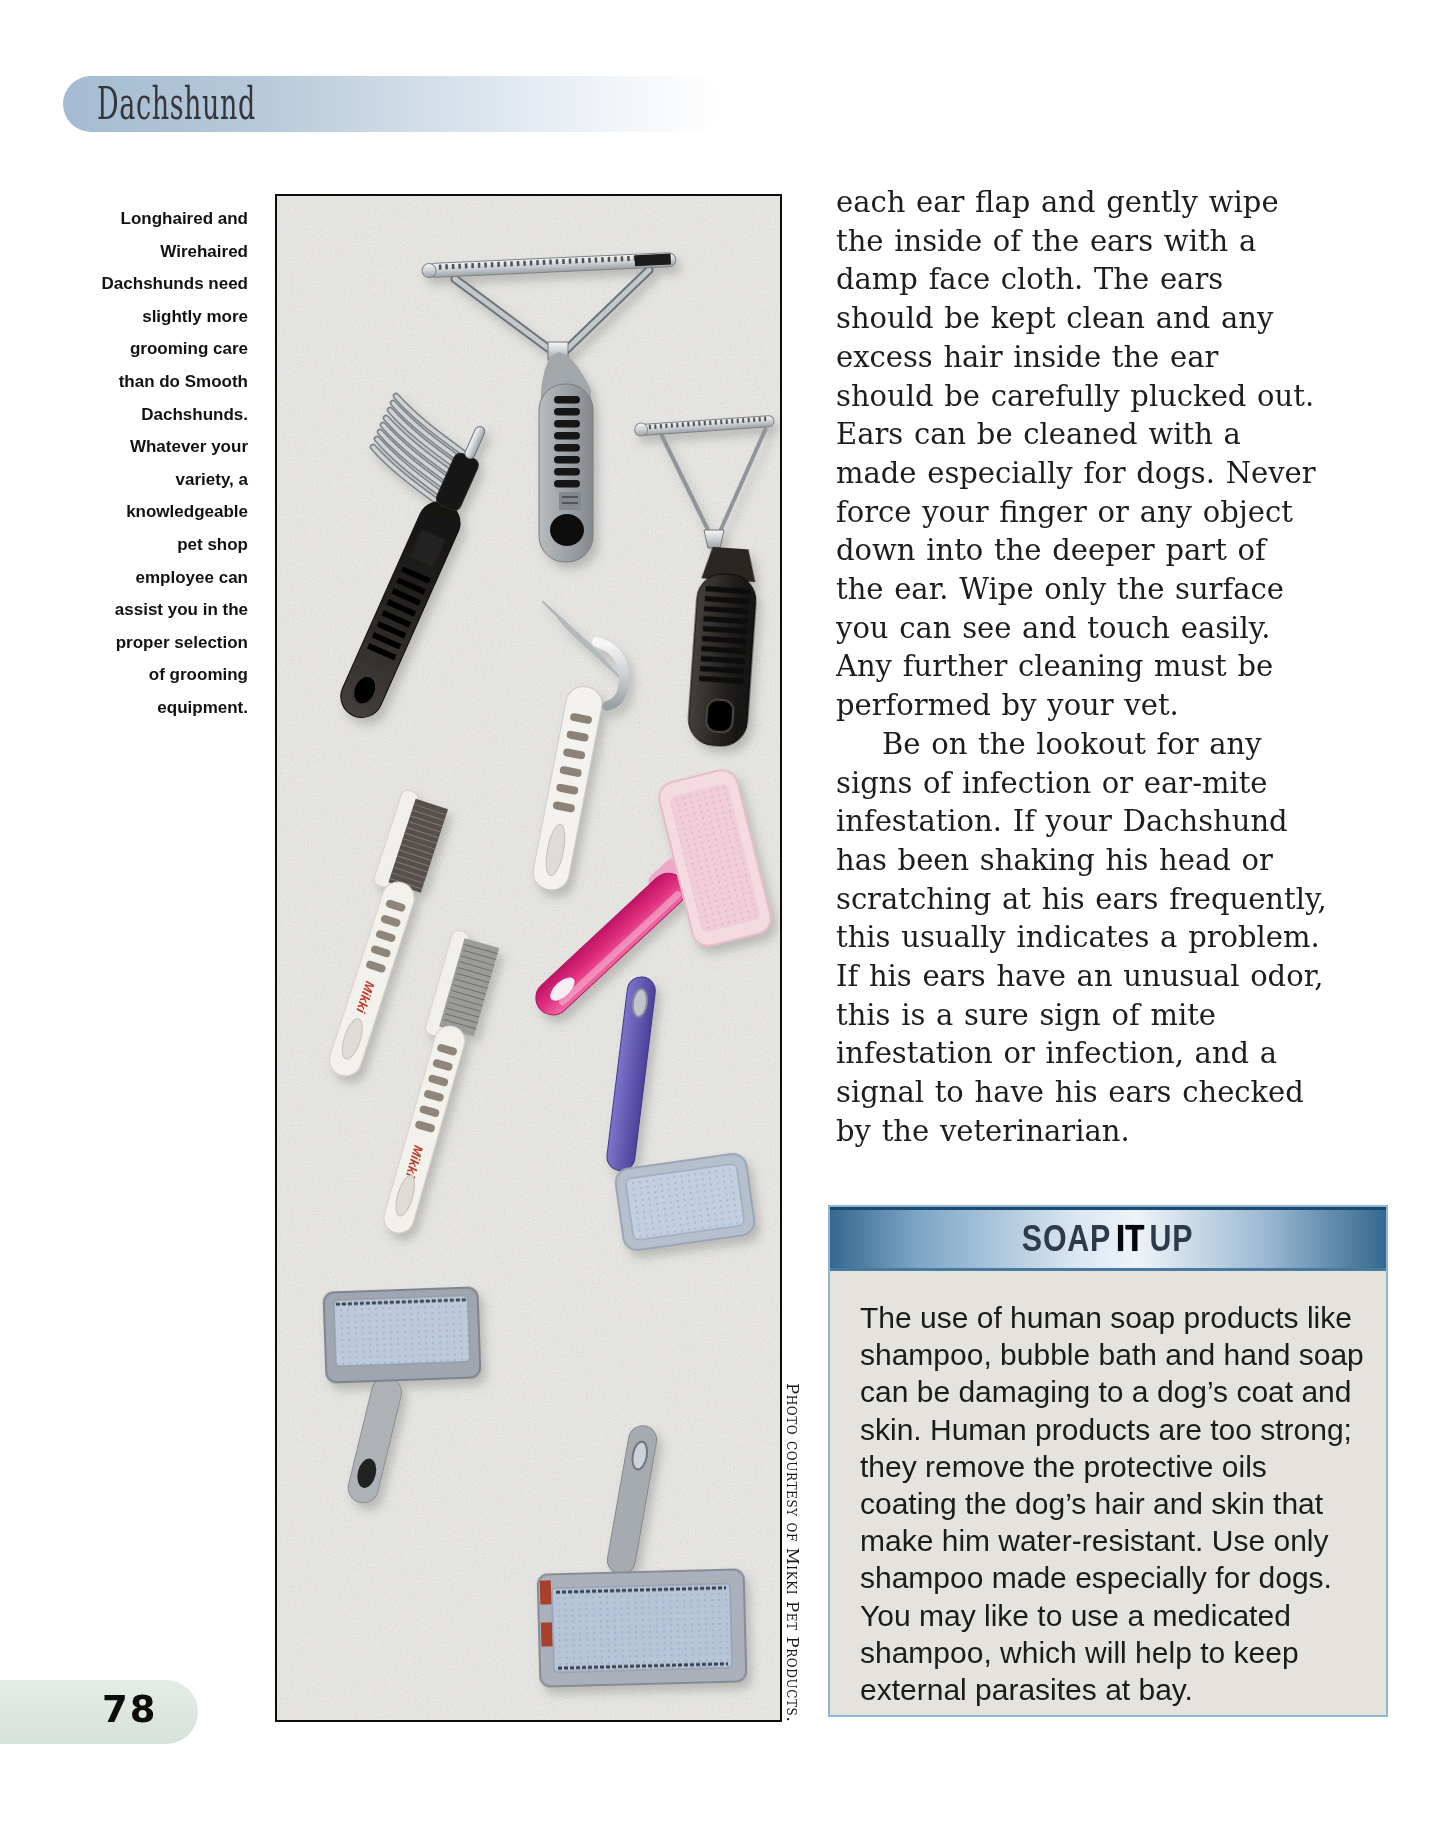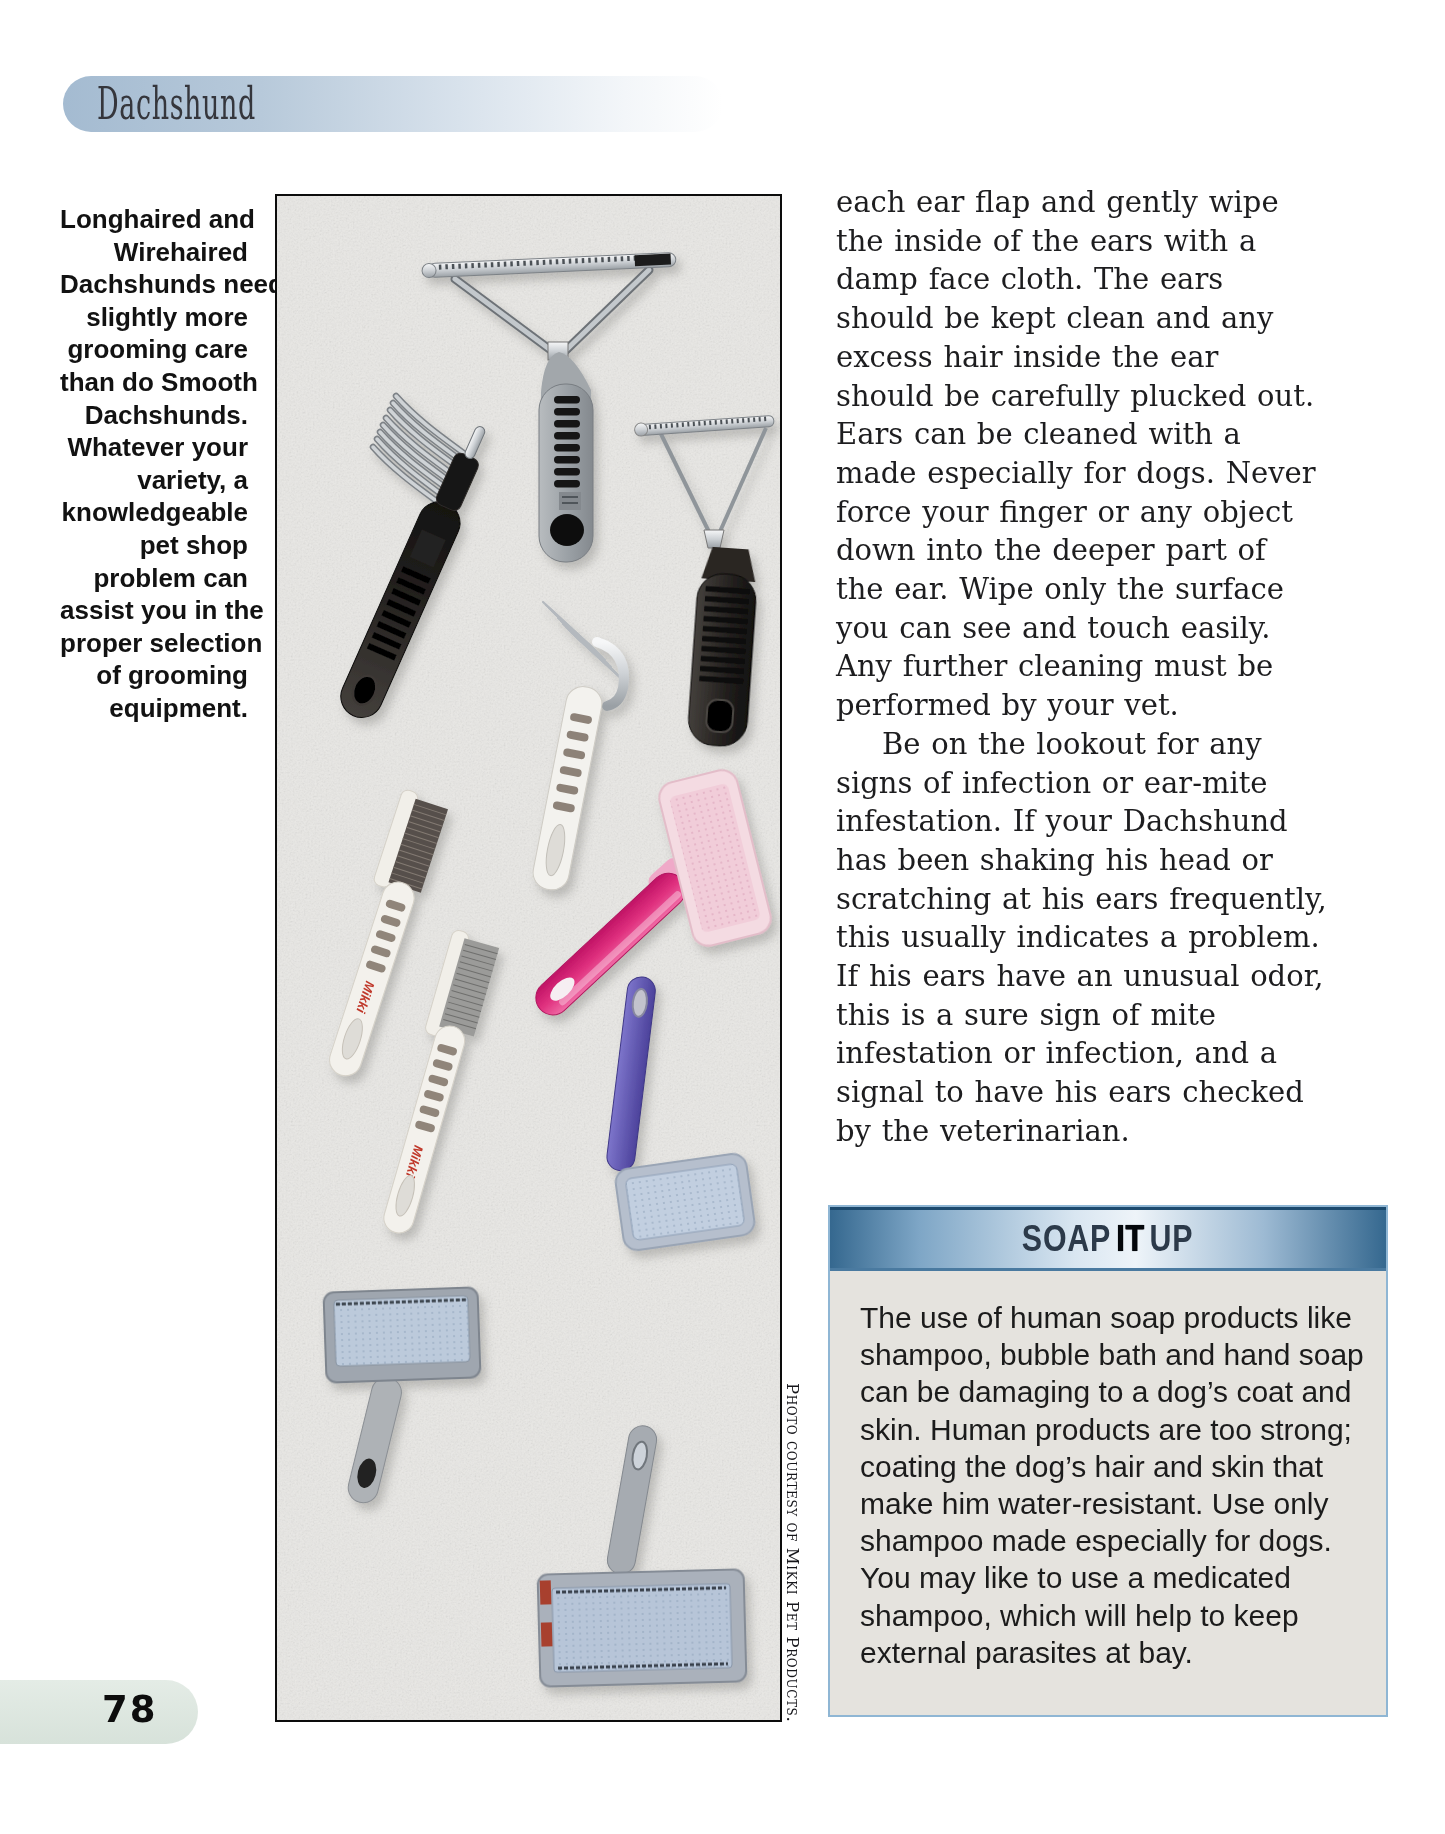--- a/index.html
+++ b/index.html
@@ -8,21 +8,21 @@
 
   
   .banner{position:absolute;left:63px;top:76px;width:660px;height:56px;border-radius:28px;
           background:linear-gradient(90deg,#a4bbd1 0%,#b7c9da 30%,#d8e2ec 60%,#f3f6f9 85%,#ffffff 100%);}
   .banner-text{position:absolute;left:34px;top:4px;height:48px;line-height:48px;
           font-family:"DejaVu Serif",serif;font-weight:400;font-size:45px;color:#35363c;
           display:inline-block;transform:scaleX(0.60);transform-origin:left center;letter-spacing:1px;}
 
   
   .caption{position:absolute;left:60px;top:203px;width:188px;text-align:right;
-           font-weight:700;font-size:26px;line-height:32.6px;color:#121212;}
+           font-weight:700;font-size:17px;line-height:32.6px;color:#121212;}
 
   
   .photo{position:absolute;left:275px;top:194px;width:503px;height:1524px;border:2px solid #0c0c0c;
          background:#e9e8e5;}
   .photo svg{display:block;width:503px;height:1524px;}
 
   
   .credit{position:absolute;left:783px;top:1383px;height:350px;
           writing-mode:vertical-rl;font-family:"DejaVu Serif",serif;font-variant:small-caps;
           font-size:16.5px;letter-spacing:0.6px;color:#15151a;white-space:nowrap;}
@@ -67,21 +67,21 @@
       <div class="tl">Wirehaired</div>
       <div class="tl">Dachshunds need</div>
       <div class="tl">slightly more</div>
       <div class="tl">grooming care</div>
       <div class="tl">than do Smooth</div>
       <div class="tl">Dachshunds.</div>
       <div class="tl">Whatever your</div>
       <div class="tl">variety, a</div>
       <div class="tl">knowledgeable</div>
       <div class="tl">pet shop</div>
-      <div class="tl">problem can</div>
+      <div class="tl">employee can</div>
       <div class="tl">assist you in the</div>
       <div class="tl">proper selection</div>
       <div class="tl">of grooming</div>
       <div class="tl">equipment.</div>
     </div>
 
   <div class="photo">
     <svg viewBox="0 0 503 1524" xmlns="http://www.w3.org/2000/svg">
       <defs>
         <linearGradient id="chromeH" x1="0" y1="0" x2="0" y2="1">
@@ -409,20 +409,21 @@
 
   <div class="soapbox">
     <div class="soap-head">
       <span class="soap-title"><span>SOAP</span><span class="emph">IT</span><span>UP</span></span>
     </div>
     <div class="soap-body">
         <div class="tl">The use of human soap products like</div>
         <div class="tl">shampoo, bubble bath and hand soap</div>
         <div class="tl">can be damaging to a dog’s coat and</div>
         <div class="tl">skin. Human products are too strong;</div>
+        <div class="tl">they remove the protective oils</div>
         <div class="tl">coating the dog’s hair and skin that</div>
         <div class="tl">make him water-resistant. Use only</div>
         <div class="tl">shampoo made especially for dogs.</div>
         <div class="tl">You may like to use a medicated</div>
         <div class="tl">shampoo, which will help to keep</div>
         <div class="tl">external parasites at bay.</div>
       </div>
   </div>
 
   <div class="pagenum">

